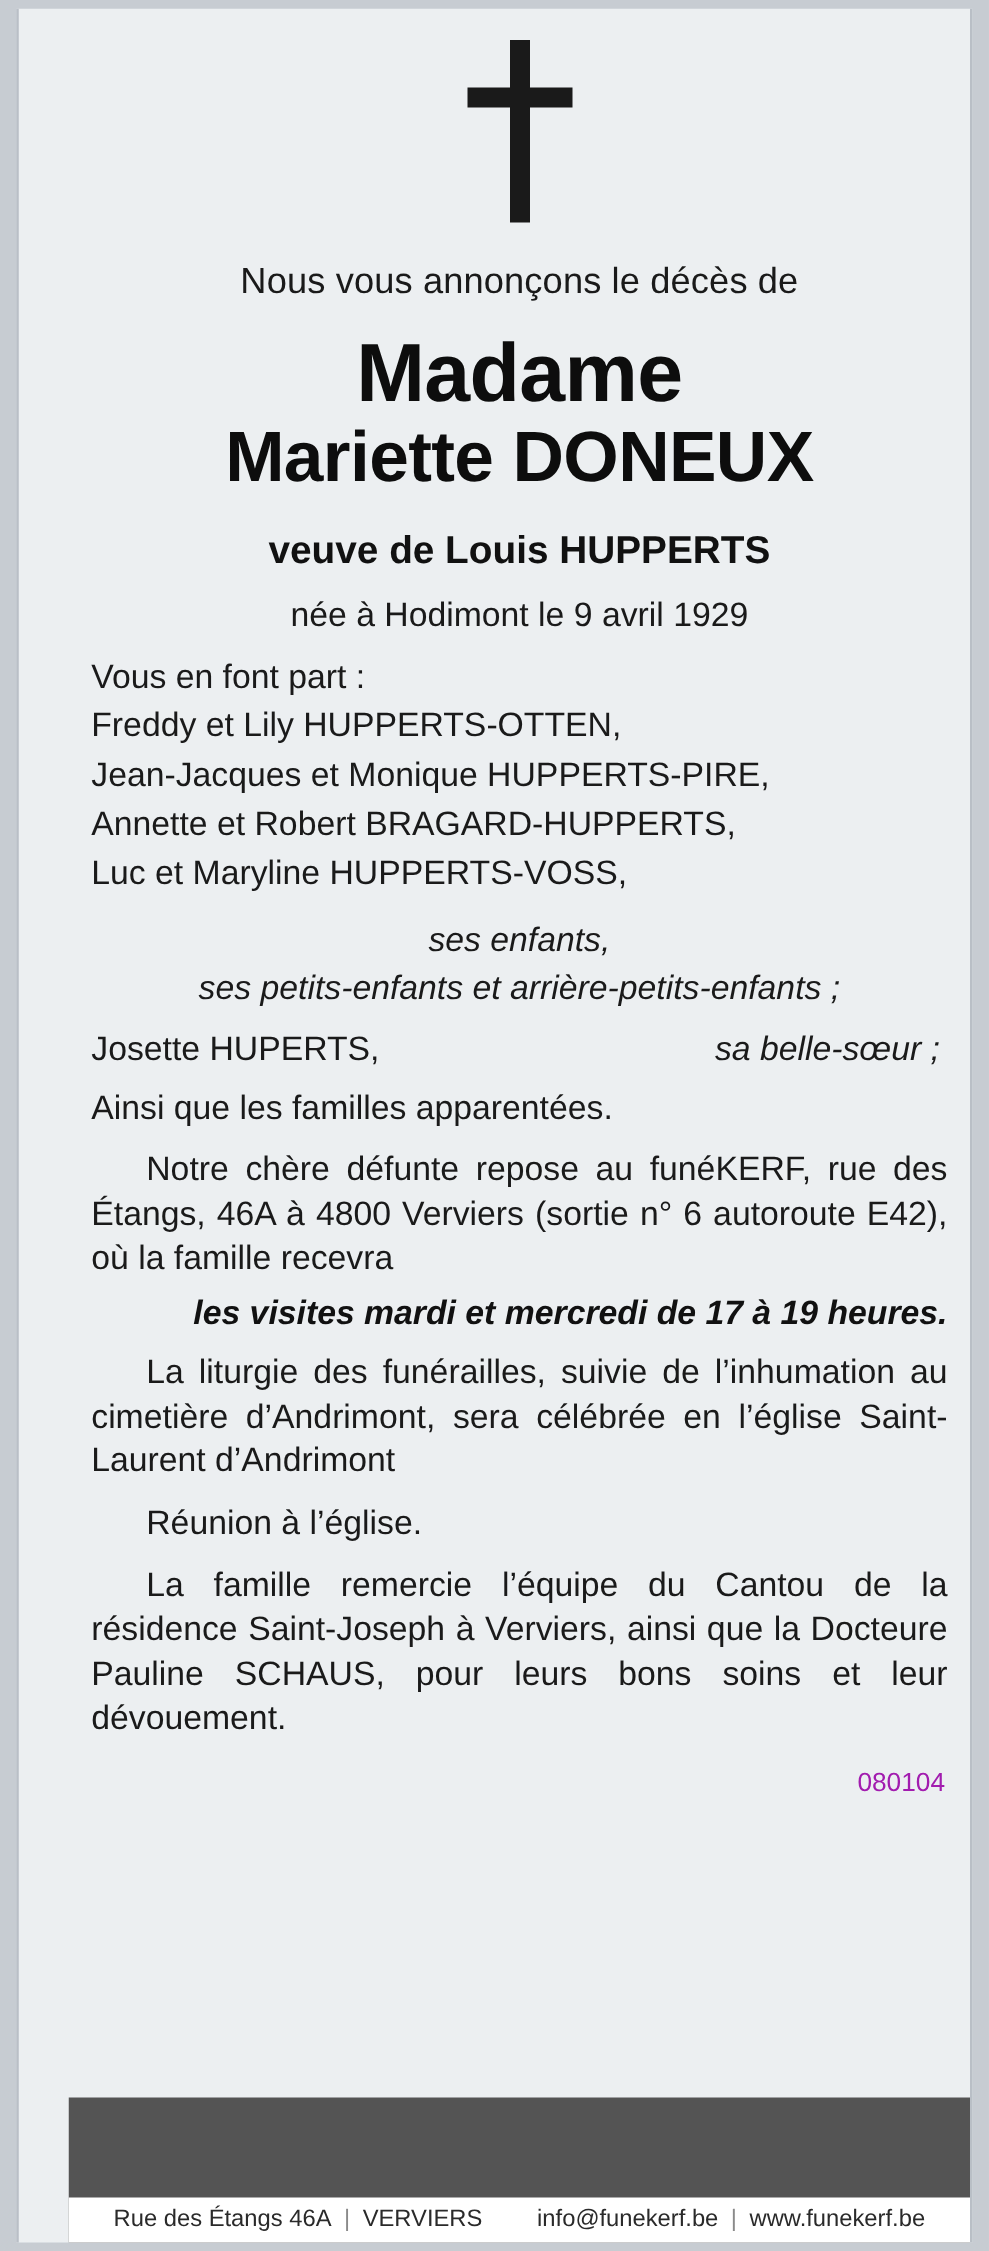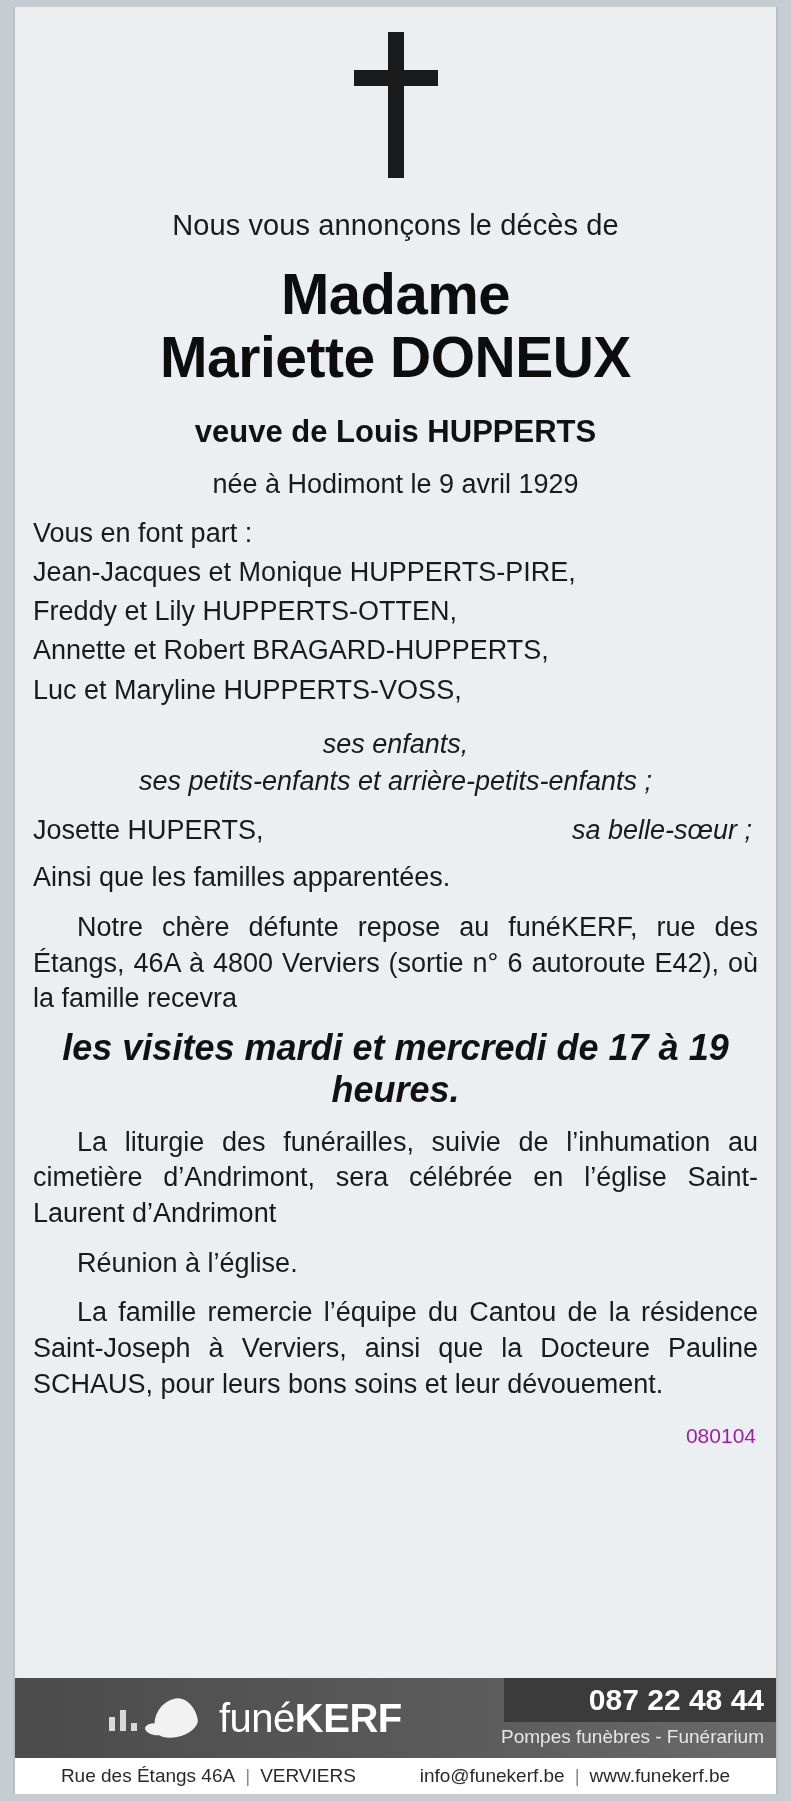--- a/index.html
+++ b/index.html
@@ -25,20 +25,21 @@
     left: 13px;
     top: 7px;
     width: 765px;
     height: 1787px;
     background: #eceff1;
     box-sizing: border-box;
     border-left: 2px solid #b9bfc6;
     border-right: 2px solid #b9bfc6;
     display: flex;
     flex-direction: column;
+    padding-left: 40px;
   }
   .content {
     padding: 0 18px;
     flex: 1 1 auto;
     box-sizing: border-box;
   }
 
   
   .cross-wrap {
     height: 196px;
@@ -75,21 +76,21 @@
     margin-top: 6px;
     letter-spacing: 0.1px;
   }
   .name {
     text-align: center;
     font-weight: bold;
     color: #0d0d0d;
     line-height: 1.04;
     margin-top: 22px;
   }
-  .name .l1 { font-size: 58px; letter-spacing: -0.5px; }
+  .name .l1 { font-size: 66px; letter-spacing: -0.5px; }
   .name .l2 { font-size: 57px; letter-spacing: -0.5px; display: block; margin-top: 4px;}
   .widow {
     text-align: center;
     font-weight: bold;
     font-size: 31px;
     color: #111;
     margin-top: 26px;
   }
   .birth {
     text-align: center;
@@ -130,24 +131,24 @@
     color: #1a1a1a;
     text-align: justify;
     text-align-last: left;
     text-indent: 44px;
     margin-top: 14px;
     line-height: 1.32;
     hyphens: none;
   }
   .para.noindent { text-indent: 0; }
   .emph {
-    text-align: center;
+    text-align: right;
     font-style: italic;
     font-weight: bold;
-    font-size: 36px;
+    font-size: 27px;
     color: #111;
     margin-top: 10px;
   }
   .ref {
     text-align: right;
     font-size: 21px;
     color: #a21caf;
     margin-top: 22px;
     padding-right: 2px;
   }
@@ -274,22 +275,22 @@
       </div>
 
       <div class="widow">veuve de Louis HUPPERTS</div>
 
       <div class="birth">
         <div>née à Hodimont le 9 avril 1929</div>
       </div>
 
       <div class="announce-line">Vous en font part :</div>
 
+      <div class="family-line">Freddy et Lily HUPPERTS-OTTEN,</div>
       <div class="family-line">Jean-Jacques et Monique HUPPERTS-PIRE,</div>
-      <div class="family-line">Freddy et Lily HUPPERTS-OTTEN,</div>
       <div class="family-line">Annette et Robert BRAGARD-HUPPERTS,</div>
       <div class="family-line">Luc et Maryline HUPPERTS-VOSS,</div>
 
       <div class="rel" style="margin-top:16px;">ses enfants,</div>
       <div class="rel">ses petits-enfants et arrière-petits-enfants ;</div>
 
       <div class="rel-row">
         <span>Josette HUPERTS,</span>
         <span class="it">sa belle-sœur ;</span>
       </div>
@@ -304,35 +305,20 @@
 
 
       <div class="para">Réunion à l’église.</div>
 
       <div class="para">La famille remercie l’équipe du Cantou de la résidence Saint-Joseph à Verviers, ainsi que la Docteure Pauline SCHAUS, pour leurs bons soins et leur dévouement.</div>
 
       <div class="ref">080104</div>
     </div>
 
     <div class="footer">
-      <div class="footer-band">
-        <div class="logo-mark">
-          <div class="ticks">
-              <i></i>
-              <i></i>
-              <i></i>
-            </div>
-          <div class="dove"></div>
-        </div>
-        <div class="logo-text">
-          <span class="thin">funé</span><b>KERF</b>
-        </div>
-        <div class="phone-box">087 22 48 44</div>
-        <div class="sub-right">Pompes funèbres - Funérarium</div>
-      </div>
       <div class="footer-bottom">
         <div class="fb-left">
           <span>Rue des Étangs 46A</span>
           <span class="sep">|</span>
           <span>VERVIERS</span>
         </div>
         <div class="fb-right">
           <span>info@funekerf.be</span>
           <span class="sep">|</span>
           <span>www.funekerf.be</span>

